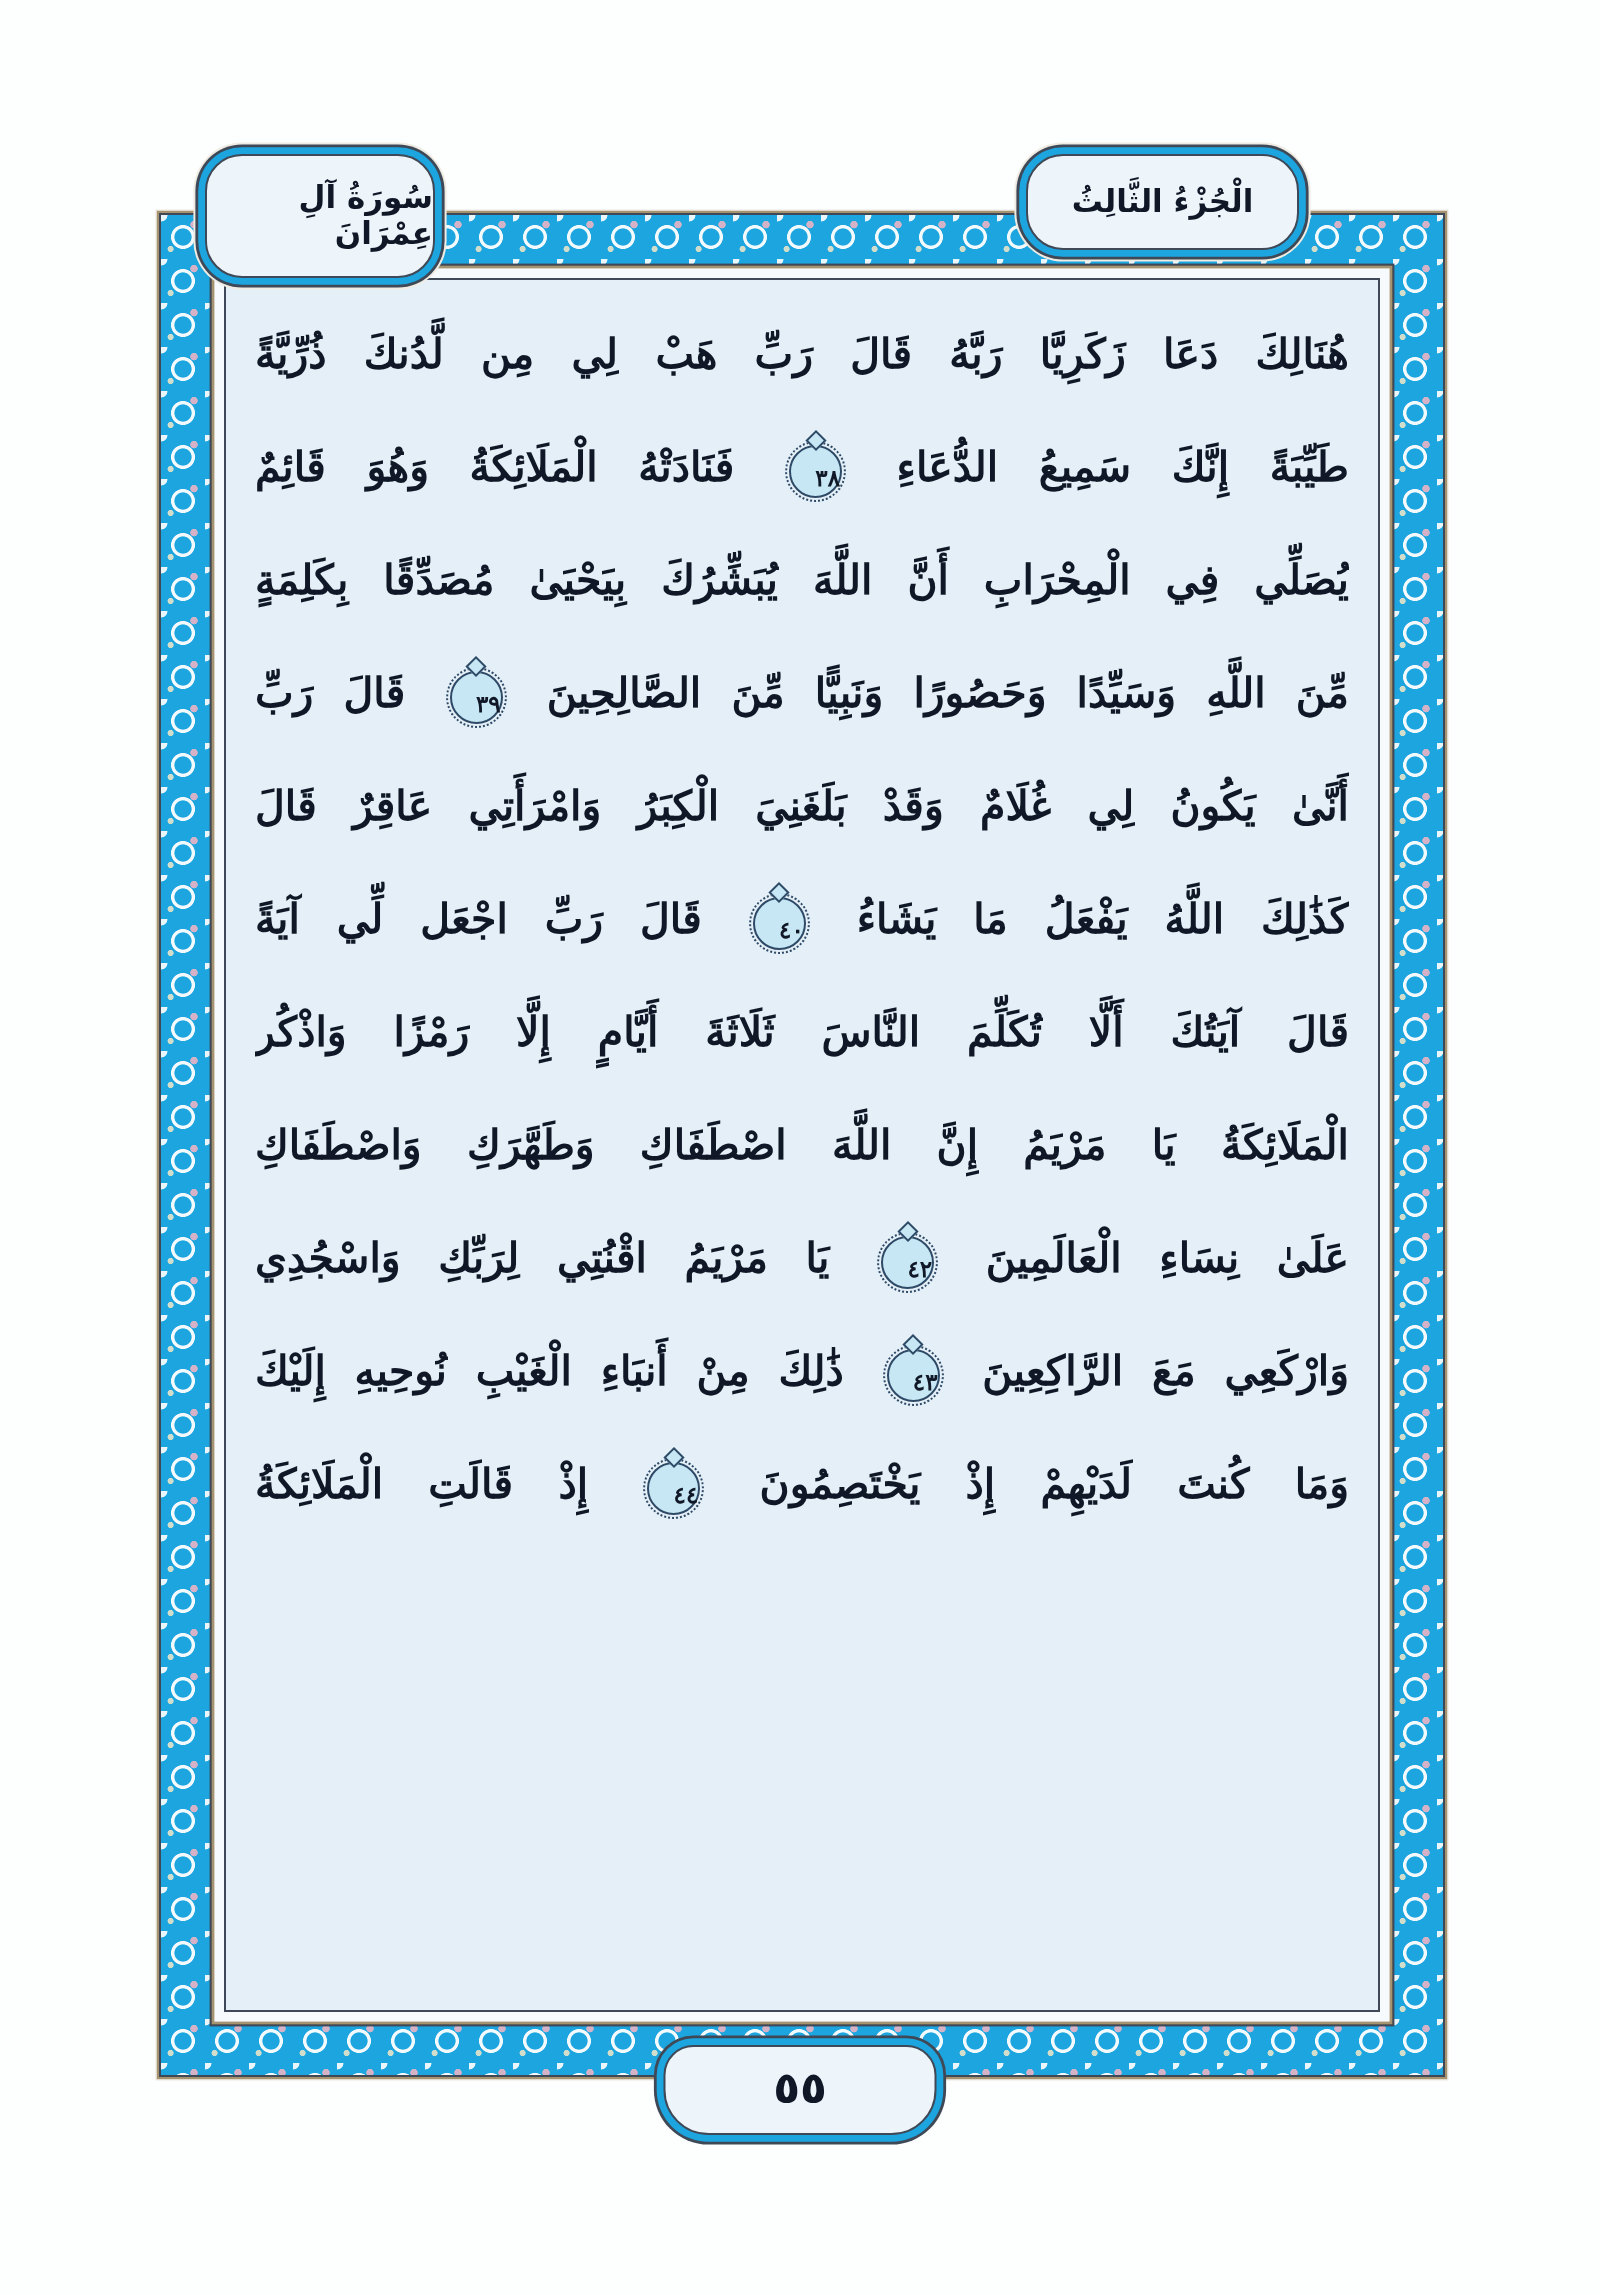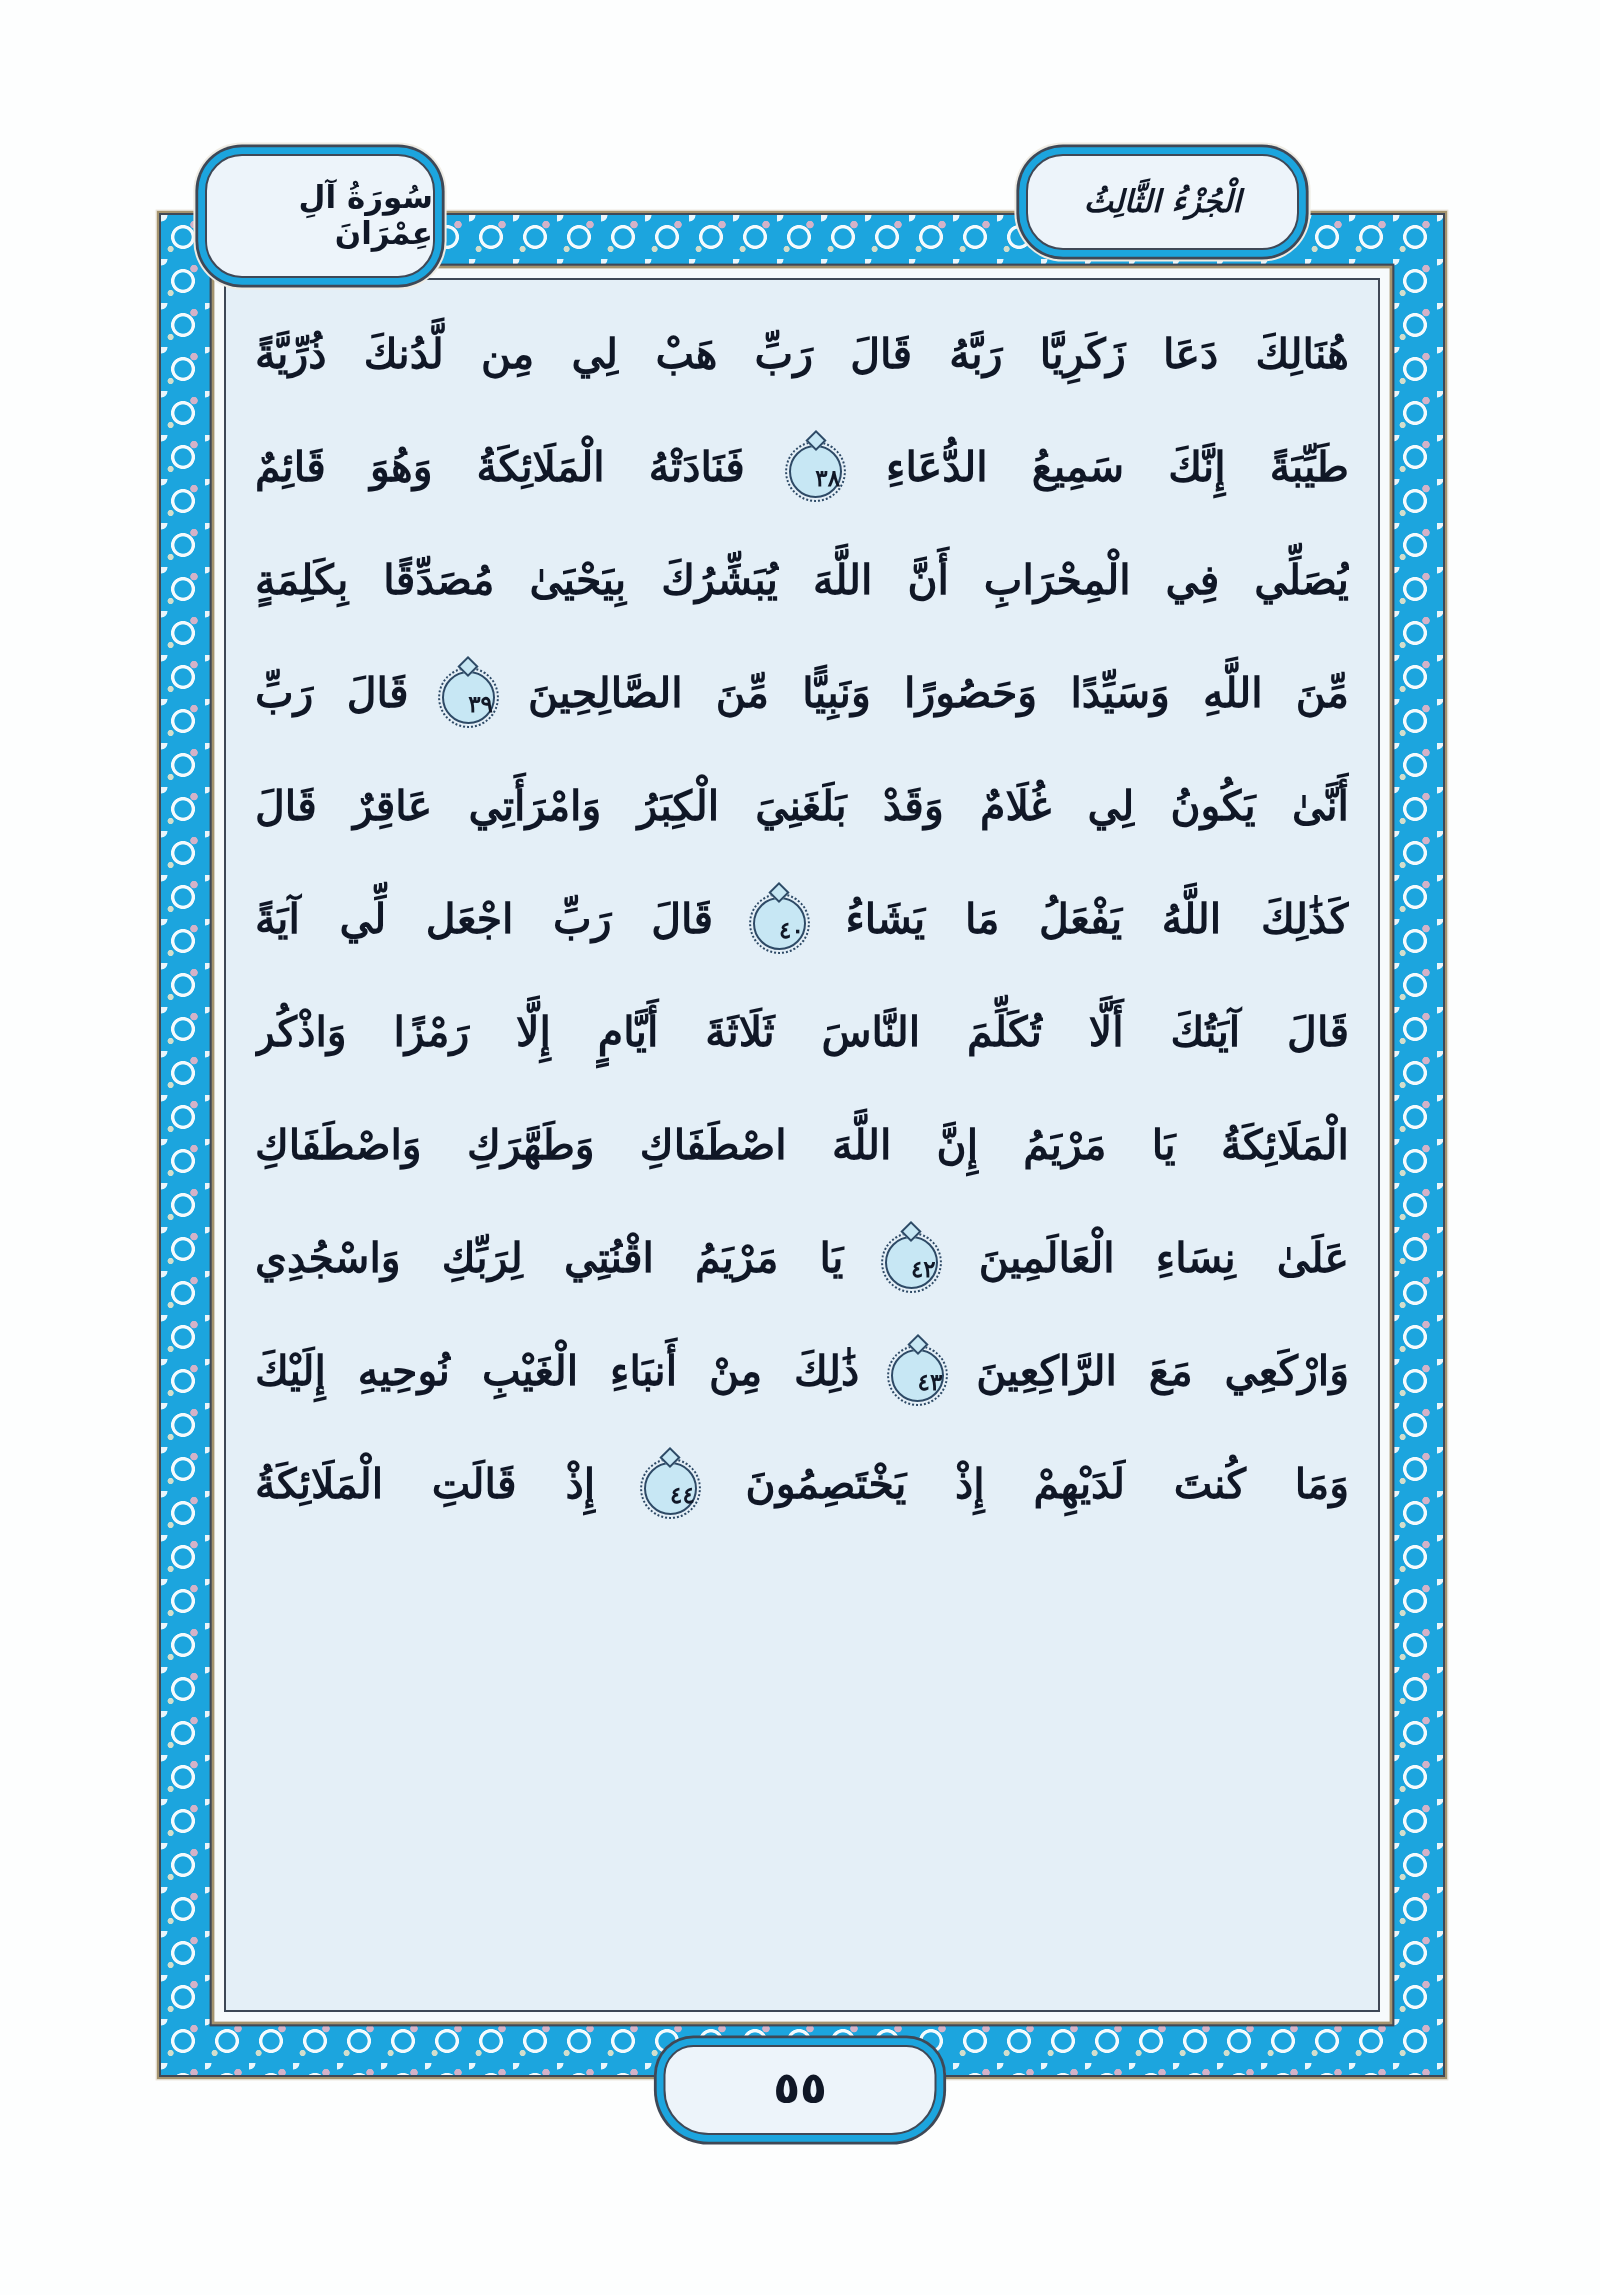--- a/index.html
+++ b/index.html
@@ -47,21 +47,21 @@
     font-size:41px;font-weight:bold;
     text-align:justify;text-align-last:justify;
     overflow:hidden;
     letter-spacing:0;
     color:var(--ink,#101726);
   }
   .atext{white-space:normal;}
   .vmark{
     position:relative;display:inline-block;vertical-align:middle;
     width:53px;height:53px;line-height:51px;
-    margin:0 0;border-radius:50%;
+    margin:0 14px;border-radius:50%;
     background:var(--marker-fill,#c7e7f4);
     border:2.7px solid var(--marker-ring,#2e4a66);
     outline:2.1px dotted var(--marker-ring,#2e4a66);
     outline-offset:2.1px;
     text-align:center;box-sizing:border-box;
   }
   .vmark::before{ 
     content:"";position:absolute;top:-13.7px;left:50%;
     width:11px;height:11px;background:var(--marker-fill,#c7e7f4);
     border:2.1px solid var(--marker-ring,#2e4a66);
@@ -83,21 +83,21 @@
       0 0 0 11.6px #efece4;
     border-radius:37px;
     display:flex;align-items:center;justify-content:center;
     box-sizing:border-box;
   }
   .cartouche .ctext{
     font-size:31px;font-weight:bold;color:var(--ink,#101726);
     transform:translateY(-1.4px);
   }
   .cartouche.surah{left:205px;top:154px;width:230px;height:124px;}
-  .cartouche.juz{left:1026px;top:154px;width:273px;height:96px;font-style:italic;}
+  .cartouche.juz{left:1026px;top:154px;width:273px;height:96px;}
 
   
   .pageno{
     position:absolute;z-index:5;left:50%;transform:translateX(-50%);
     top:2045px;width:273px;height:90px;
     background:var(--cartouche-bg,#edf4fa);
     border:2.7px solid var(--line-dark,#3f4856);
     box-shadow:
       0 0 0 6.8px var(--border-cyan,#1ca5de),
       0 0 0 9.6px var(--line-dark,#3f4856);

